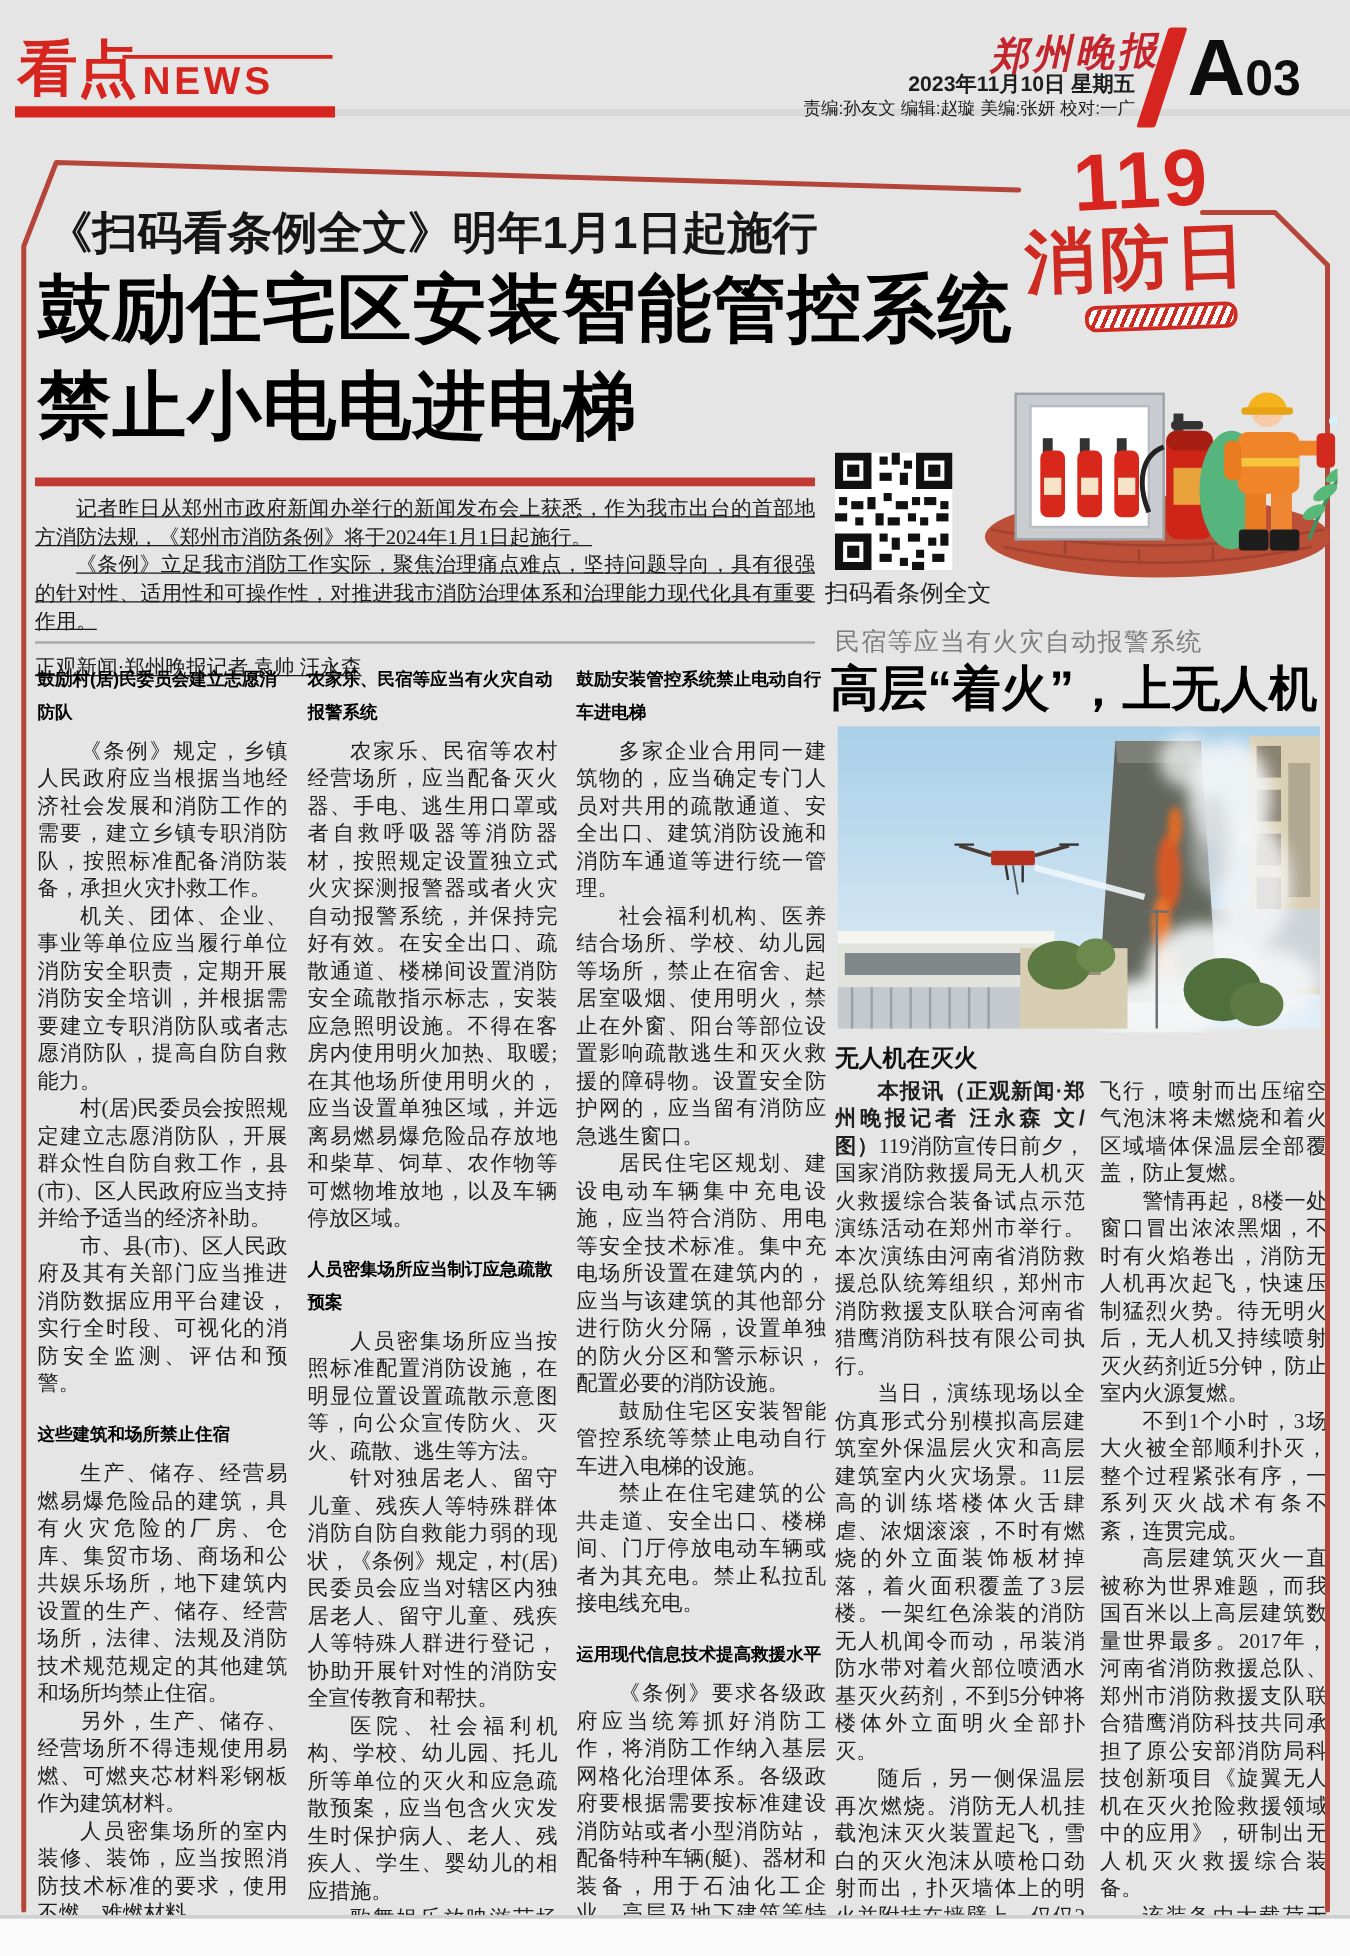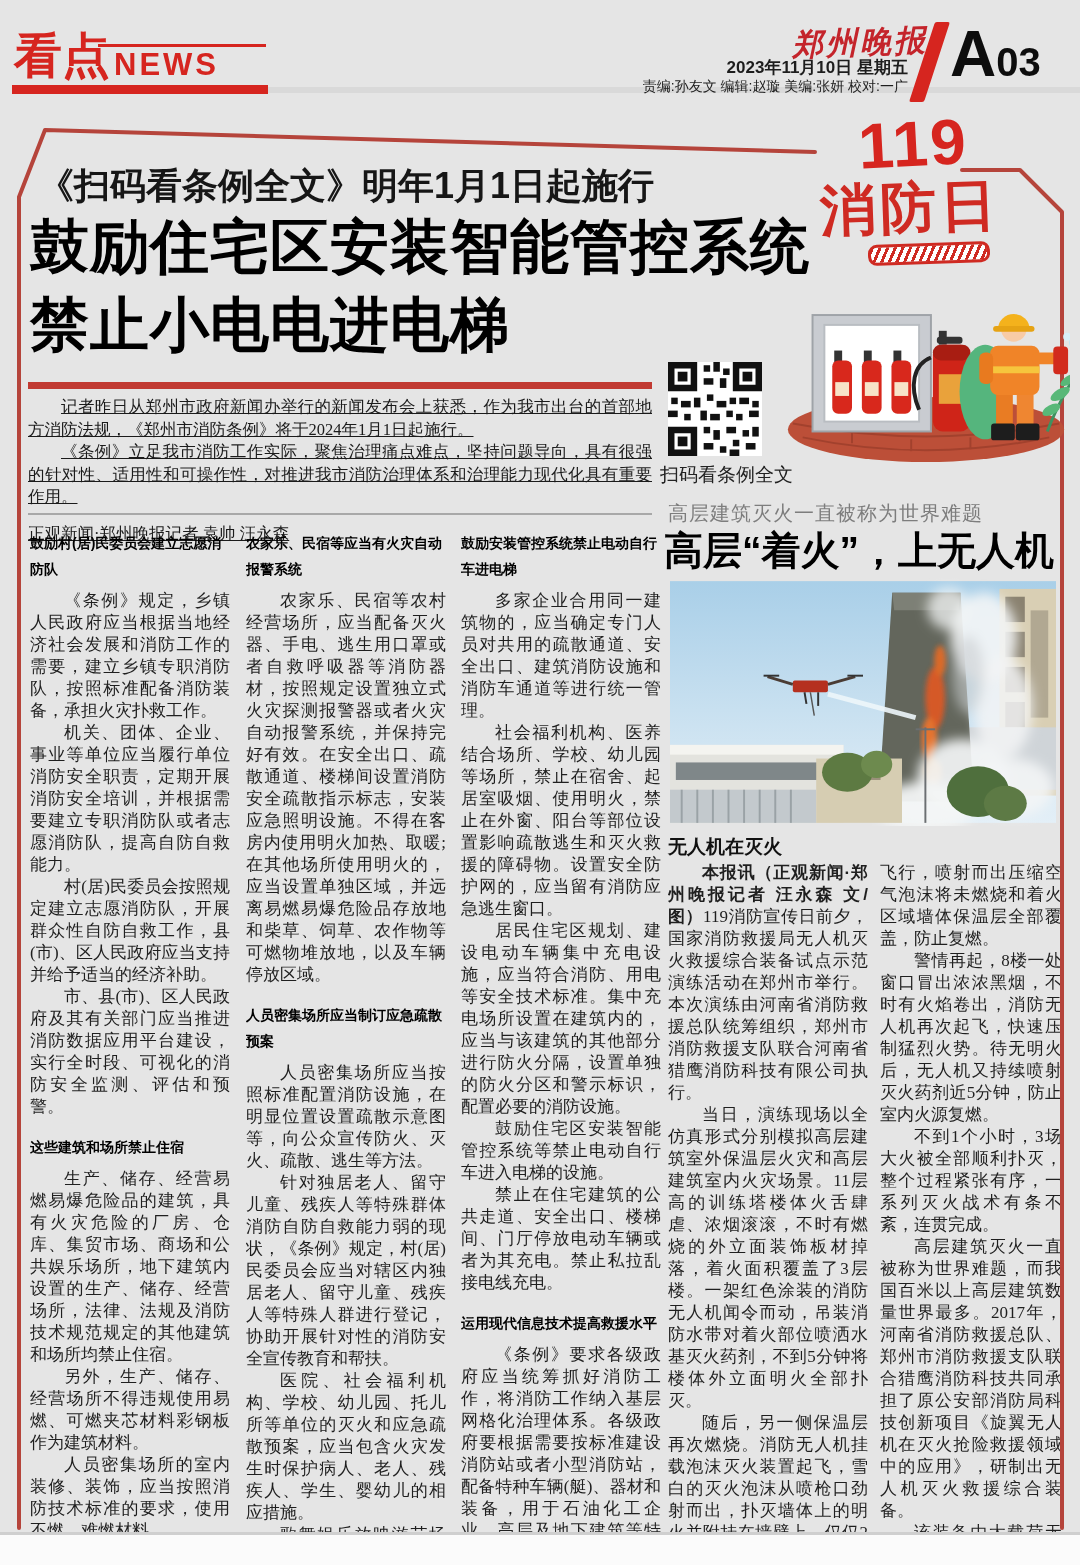--- a/index.html
+++ b/index.html
@@ -221,21 +221,21 @@
       <div class="subhead">鼓励安装管控系统禁止电动自行车进电梯</div>
       <p>多家企业合用同一建筑物的，应当确定专门人员对共用的疏散通道、安全出口、建筑消防设施和消防车通道等进行统一管理。</p>
       <p>社会福利机构、医养结合场所、学校、幼儿园等场所，禁止在宿舍、起居室吸烟、使用明火，禁止在外窗、阳台等部位设置影响疏散逃生和灭火救援的障碍物。设置安全防护网的，应当留有消防应急逃生窗口。</p>
       <p>居民住宅区规划、建设电动车辆集中充电设施，应当符合消防、用电等安全技术标准。集中充电场所设置在建筑内的，应当与该建筑的其他部分进行防火分隔，设置单独的防火分区和警示标识，配置必要的消防设施。</p>
       <p>鼓励住宅区安装智能管控系统等禁止电动自行车进入电梯的设施。</p>
       <p>禁止在住宅建筑的公共走道、安全出口、楼梯间、门厅停放电动车辆或者为其充电。禁止私拉乱接电线充电。</p>
       <div class="subhead">运用现代信息技术提高救援水平</div>
       <p>《条例》要求各级政府应当统筹抓好消防工作，将消防工作纳入基层网格化治理体系。各级政府要根据需要按标准建设消防站或者小型消防站，配备特种车辆(艇)、器材和装备，用于石油化工企业、高层及地下建筑等特殊企业和特殊地域的火灾扑救和灾害处置，建立专业的消防队伍，运用现代信息技术手段提升火灾预防、扑救和应急救援水平。</p>
     </div>
 
-  <div class="abs side-kicker" style="left:668px;top:500px;">高层建筑灭火一直被称为世界难题</div>
+  <div class="abs side-kicker" style="left:668px;top:500px;">民宿等应当有火灾自动报警系统</div>
   <div class="abs side-headline" style="left:664px;top:524px;">高层“着火”，上无人机</div>
 
   <svg class="abs" style="left:670px;top:578px;width:386px;height:248px;" viewBox="0 0 396 248">
     <defs>
       <linearGradient id="sky" x1="0" y1="0" x2="0" y2="1">
         <stop offset="0" stop-color="#a9cfe8"></stop>
           <stop offset="1" stop-color="#e3eff7"></stop>
       </linearGradient>
       <filter id="soft">
           <feGaussianBlur stdDeviation="6"></feGaussianBlur>

